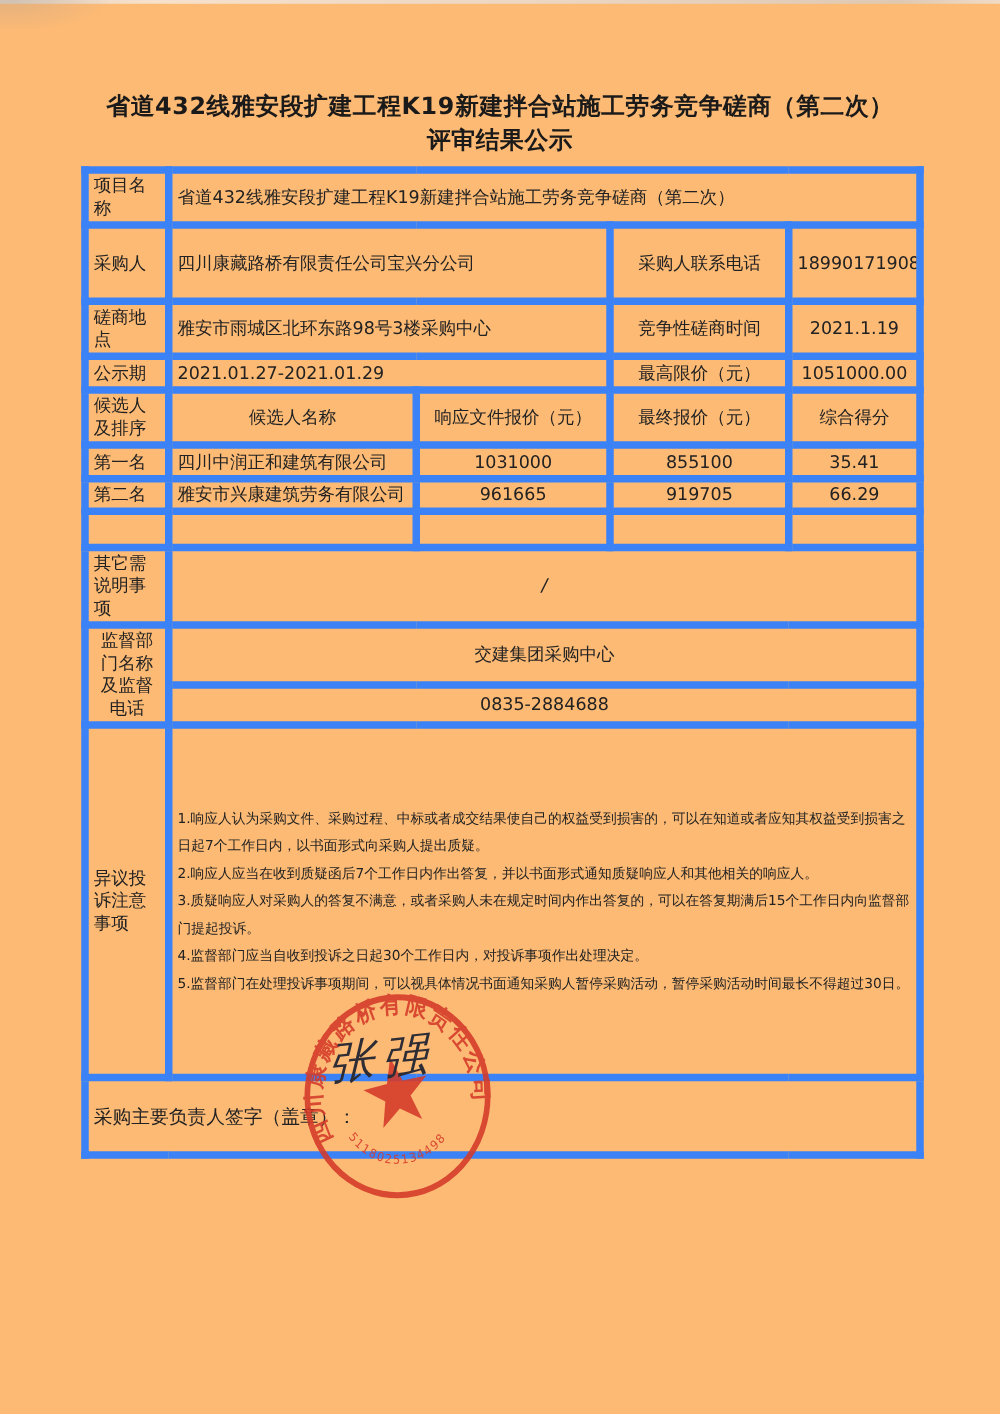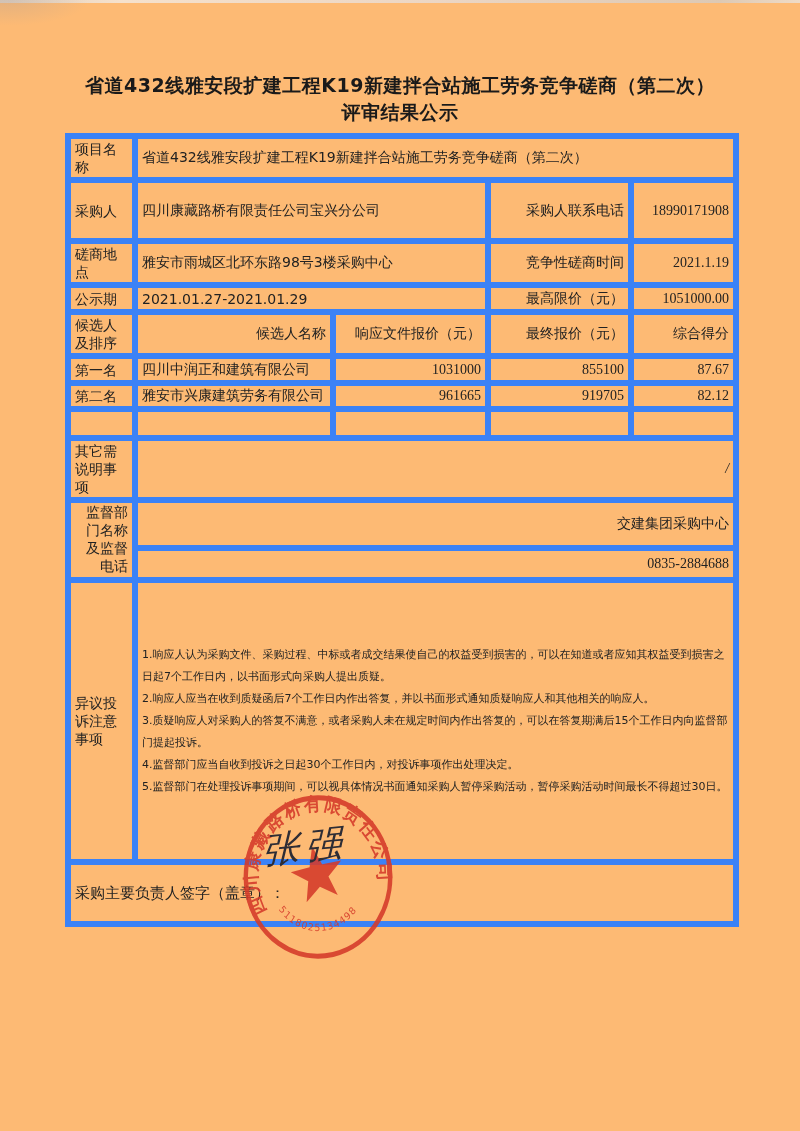--- a/index.html
+++ b/index.html
@@ -33,21 +33,21 @@
     font-size:14px;color:#222;
   }
   table.main td{
     border:6px solid #3b82f6;
     vertical-align:middle;
     padding:1px 4px;
     overflow:hidden;
   }
   td.lbl{text-align:left;padding-left:5px;line-height:18px;}
   td.val{text-align:left;padding-left:7px;}
-  td.ctr{text-align:right;padding-left:2px;padding-right:2px;font-family:Liberation Serif, serif;}
+  td.ctr{text-align:center;padding-left:2px;padding-right:2px;}
   tr.h38{height:38px;} tr.h45{height:61px;} tr.h40{height:24px;}
   tr.h27{height:27px;} tr.h34{height:34px;} tr.h39{height:27px;padding-left:18px;}
   tr.h29{height:29px;} tr.h42{height:42px;} tr.h36{height:36px;}
   tr.h282{height:282px;} tr.hsig{height:62px;padding-left:14px;}
   td.notice{
     vertical-align:middle;padding:8px 8px 8px 8px;
     font-size:11px;line-height:22px;text-align:left;
   }
   td.notice .notice-line{margin:0;}
   td.sigrow{
@@ -123,29 +123,29 @@
       <td class="ctr">响应文件报价（元）</td>
       <td class="ctr">最终报价（元）</td>
       <td class="ctr">综合得分</td>
     </tr>
 
     <tr class="h39">
       <td class="lbl">第一名</td>
       <td class="val">四川中润正和建筑有限公司</td>
       <td class="ctr">1031000</td>
       <td class="ctr">855100</td>
-      <td class="ctr">87.67</td>
+      <td class="ctr">35.41</td>
     </tr>
 
     <tr class="h40">
       <td class="lbl">第二名</td>
       <td class="val">雅安市兴康建筑劳务有限公司</td>
       <td class="ctr">961665</td>
       <td class="ctr">919705</td>
-      <td class="ctr">82.12</td>
+      <td class="ctr">66.29</td>
     </tr>
 
     <tr class="h29">
       <td></td>
       <td></td>
       <td></td>
       <td></td>
       <td></td>
     </tr>
 

